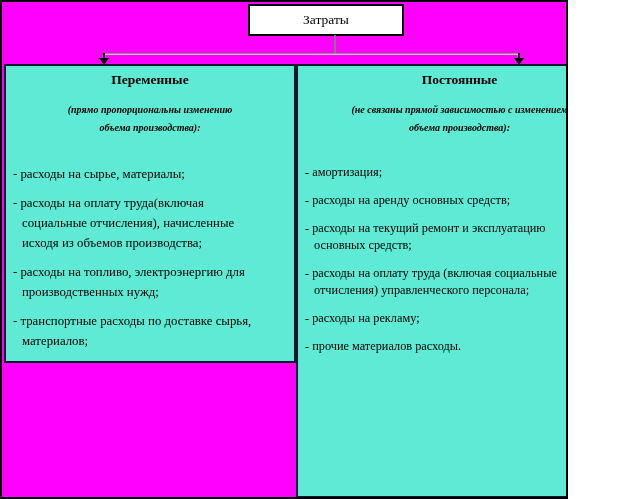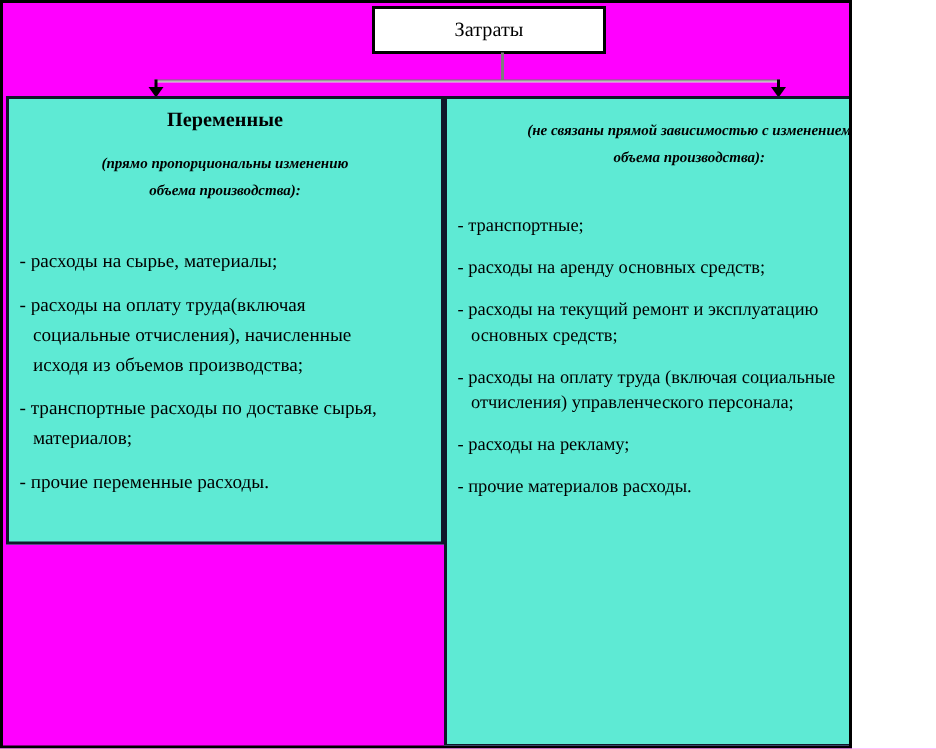--- a/index.html
+++ b/index.html
@@ -58,31 +58,33 @@
 
   <div class="col col-left">
     <div class="col-title">Переменные</div>
     <div class="col-sub">(прямо пропорциональны изменению
 объема производства):</div>
     <div class="items">
         <p>- расходы на сырье, материалы;</p>
         <p>- расходы на оплату труда(включая
 социальные отчисления), начисленные
 исходя из объемов производства;</p>
+        <p>- расходы на топливо, электроэнергию для
+производственных нужд;</p>
         <p>- транспортные расходы по доставке сырья,
 материалов;</p>
-        <p>- прочие переменные расходы.</p>
       </div>
   </div>
 
   <div class="col col-right">
+    <div class="col-title">Постоянные</div>
     <div class="col-sub">(не связаны прямой зависимостью с изменением
 объема производства):</div>
     <div class="items">
-        <p>- транспортные;</p>
+        <p>- амортизация;</p>
         <p>- расходы на аренду основных средств;</p>
         <p>- расходы на текущий ремонт и эксплуатацию
 основных средств;</p>
         <p>- расходы на оплату труда (включая социальные
 отчисления) управленческого персонала;</p>
         <p>- расходы на рекламу;</p>
         <p>- прочие материалов расходы.</p>
       </div>
   </div>
 

